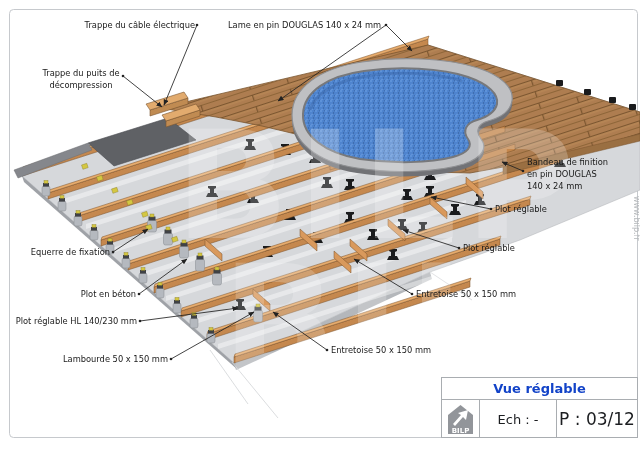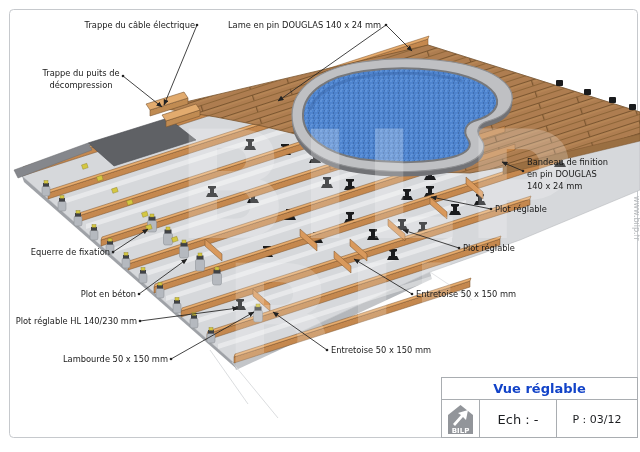--- a/index.html
+++ b/index.html
@@ -8,21 +8,21 @@
   .scene{position:absolute;left:0;top:0;}
   
   .tb{position:absolute;left:441px;top:377px;width:197px;height:61px;border:1px solid #a9adb1;
       background:#ffffff;box-sizing:border-box;}
   .tb-title{height:21px;line-height:21px;text-align:center;border-bottom:1px solid #a9adb1;
       color:#1243c8;font-weight:bold;font-size:13px;}
   .tb-row{display:flex;height:38px;}
   .tb-logo{width:37px;border-right:1px solid #a9adb1;display:flex;align-items:center;justify-content:center;}
   .tb-ech{width:76px;border-right:1px solid #a9adb1;display:flex;align-items:center;justify-content:center;
       font-size:13px;color:#1c1e21;text-align:center;}
-  .tb-page{flex:1;display:flex;align-items:center;justify-content:center;font-size:11px;color:#1c1e21;}
+  .tb-page{flex:1;display:flex;align-items:center;justify-content:center;font-size:17px;color:#1c1e21;}
   svg text.lbl{font-family:"DejaVu Sans","Liberation Sans",sans-serif;font-size:8.3px;fill:#1a1a1a;}
   svg text.wm-big{font-family:"DejaVu Sans","Liberation Sans",sans-serif;font-weight:bold;}
 </style>
 </head>
 <body>
 
 <div class="stage">
 
 <svg class="scene" width="640" height="452" viewBox="0 0 640 452">
   <defs>

